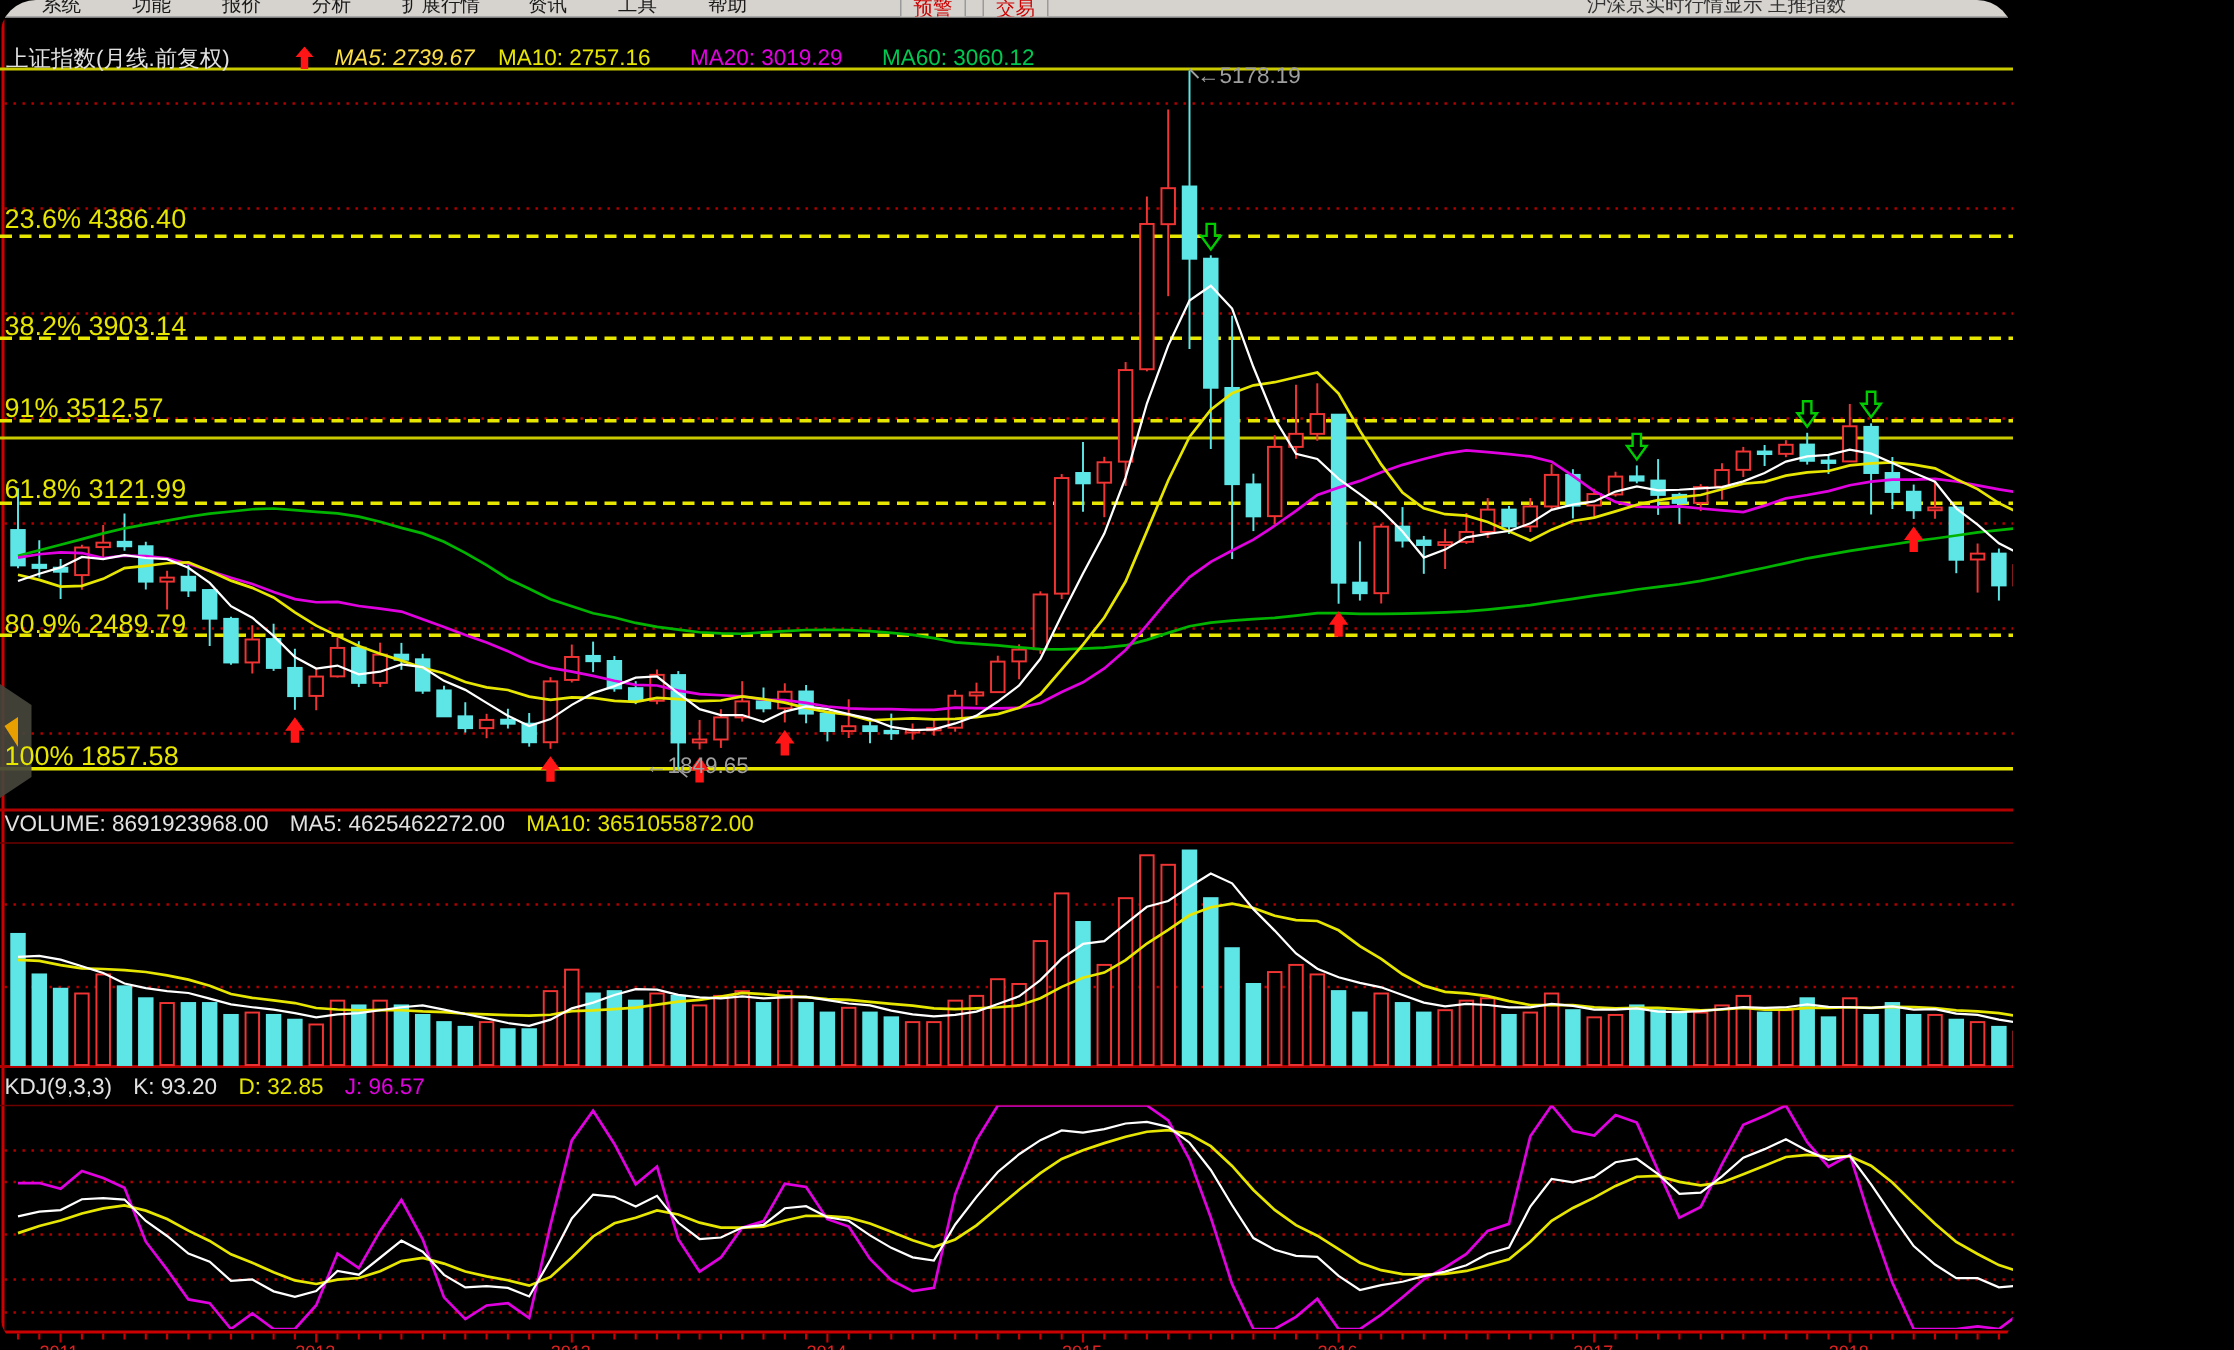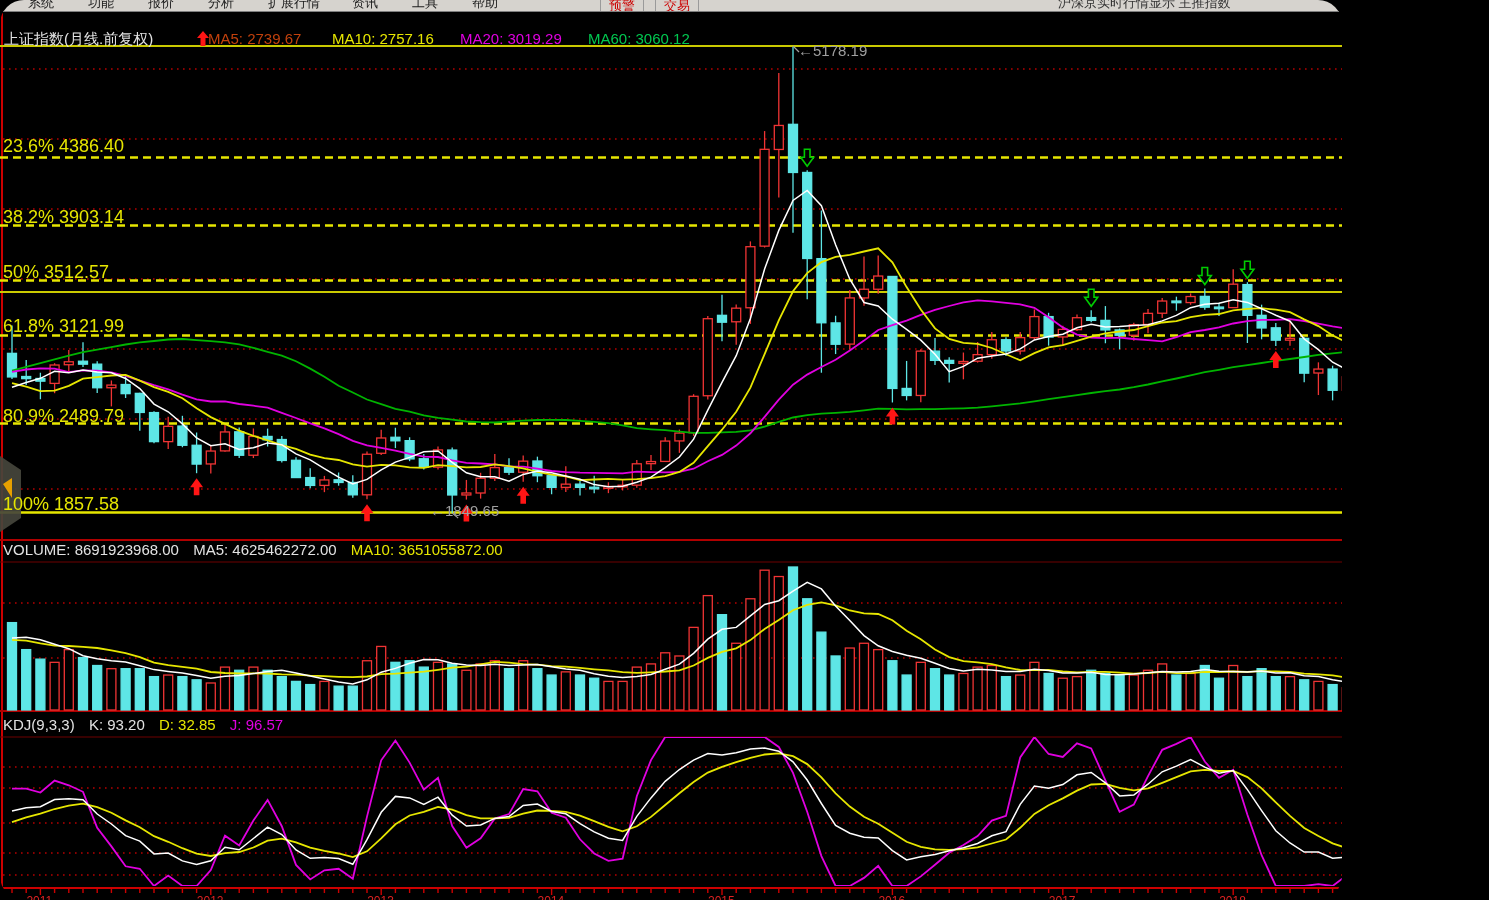--- a/index.html
+++ b/index.html
@@ -541,28 +541,28 @@
     <span class="menu-item" style="left:472px">帮助</span>
     <span class="menu-btn" style="left:600px">预警</span>
     <span class="menu-btn" style="left:655px">交易</span>
     <span id="menu-right" style="left:1058px">沪深京实时行情显示  主推指数</span>
   </div>
 
   <span class="ttl" style="left:4px;color:#e2e2e2;">上证指数(月线.前复权)</span>
   <svg class="ttl" style="left:196px;top:31px;" width="14" height="15">
     <polygon points="7,0 13,7 9.5,7 9.5,15 4.5,15 4.5,7 1,7" fill="#ff1515"></polygon>
   </svg>
-  <span class="ttl" style="left:208px;color:#c2410c;">MA5: 2739.67</span>
+  <span class="ttl" style="left:223px;color:#fde047;font-style:italic;">MA5: 2739.67</span>
   <span class="ttl" style="left:332px;color:#e6e600;">MA10: 2757.16</span>
   <span class="ttl" style="left:460px;color:#e000e0;">MA20: 3019.29</span>
   <span class="ttl" style="left:588px;color:#00c850;">MA60: 3060.12</span>
 
   <div class="fib-label" style="top:136px">23.6% 4386.40</div>
   <div class="fib-label" style="top:207px">38.2% 3903.14</div>
-  <div class="fib-label" style="top:262px">50% 3512.57</div>
+  <div class="fib-label" style="top:262px">91% 3512.57</div>
   <div class="fib-label" style="top:316px">61.8% 3121.99</div>
   <div class="fib-label" style="top:406px">80.9% 2489.79</div>
   <div class="fib-label" style="top:494px">100% 1857.58</div>
 
   <div class="annot" style="left:798px;top:42px">←5178.19</div>
   <div class="annot" style="left:430px;top:502px">←1849.65</div>
 
   <div id="vol-header" style="top:541px">
     <span style="color:#e2e2e2">VOLUME: 8691923968.00</span>
     <span style="color:#e2e2e2">MA5: 4625462272.00</span>

